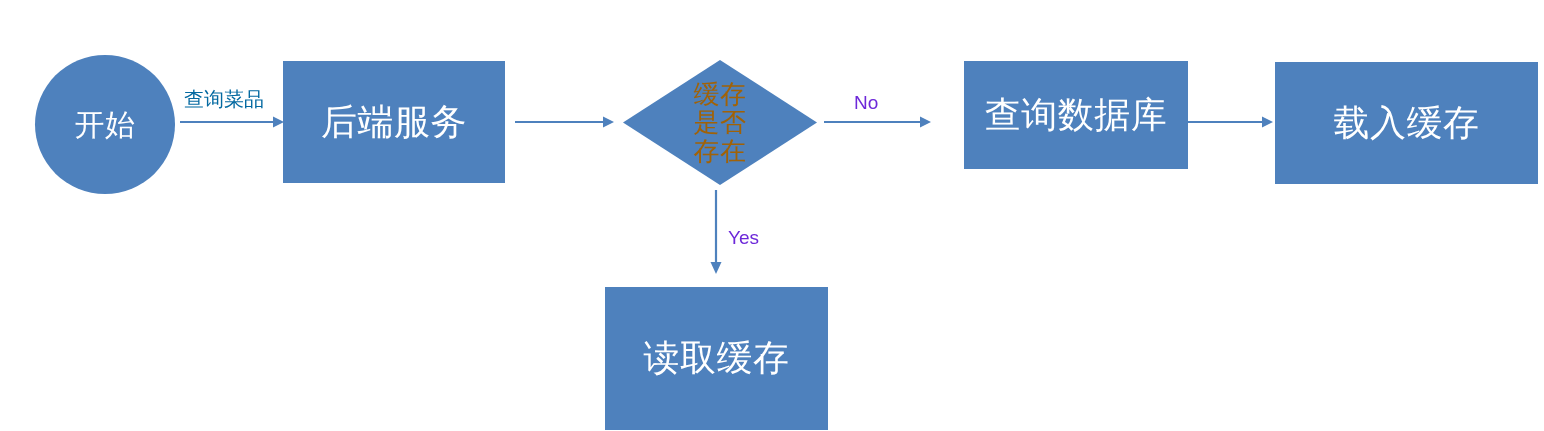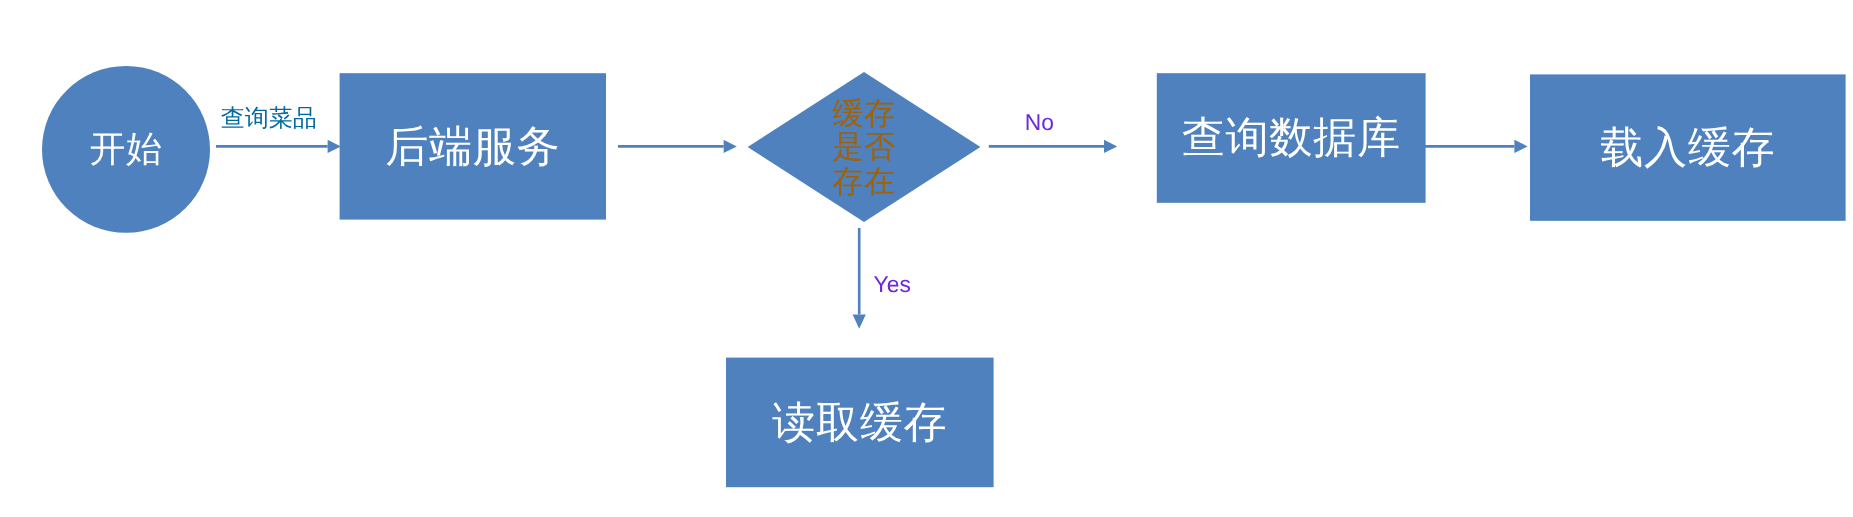--- a/index.html
+++ b/index.html
@@ -137,17 +137,17 @@
   </div>
 
   <div class="edge" style="left:705px; top:190px; width:22px; height:85px;">
     <svg width="22" height="85" viewBox="0 0 22 85">
       <line x1="11" y1="0" x2="11" y2="72" stroke="#4E81BD" stroke-width="2.2"></line>
       <polygon points="5.5,72 16.5,72 11,84" fill="#4E81BD"></polygon>
     </svg>
   </div>
   <div class="edge-label" style="left:728px; top:228px;">Yes</div>
 
-  <div class="node process" style="left:605px; top:287px; width:223px; height:108px;margin-top:11px;">
+  <div class="node process" style="left:605px; top:287px; width:223px; height:143px;">
     <span>读取缓存</span>
   </div>
 
 </div>
 
 </body></html>

